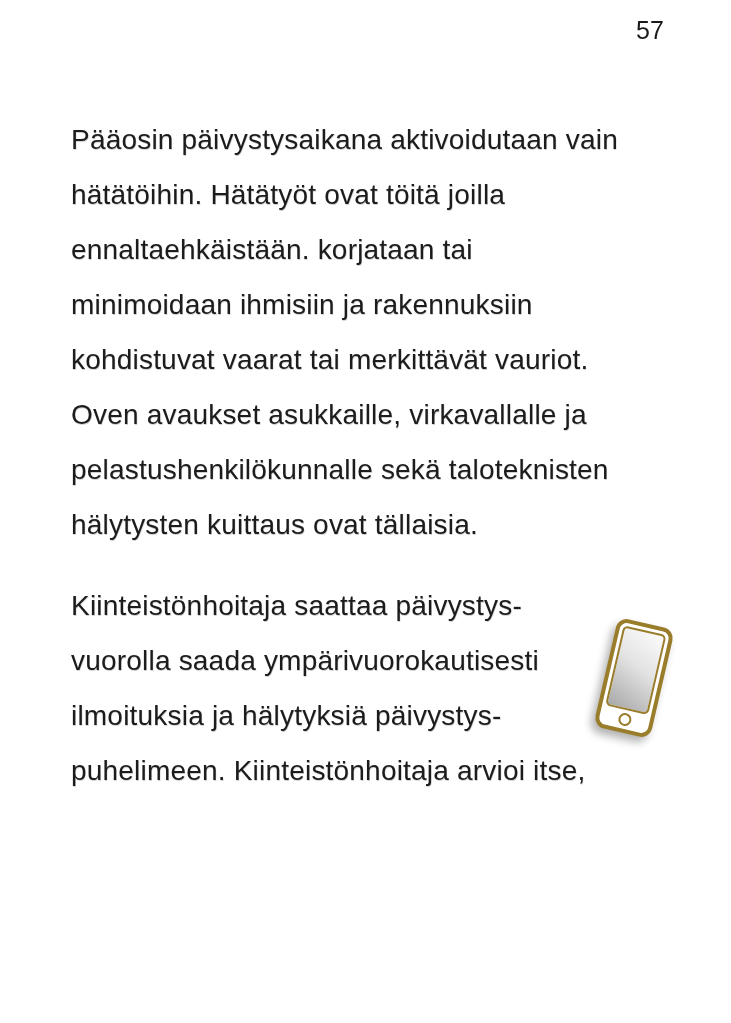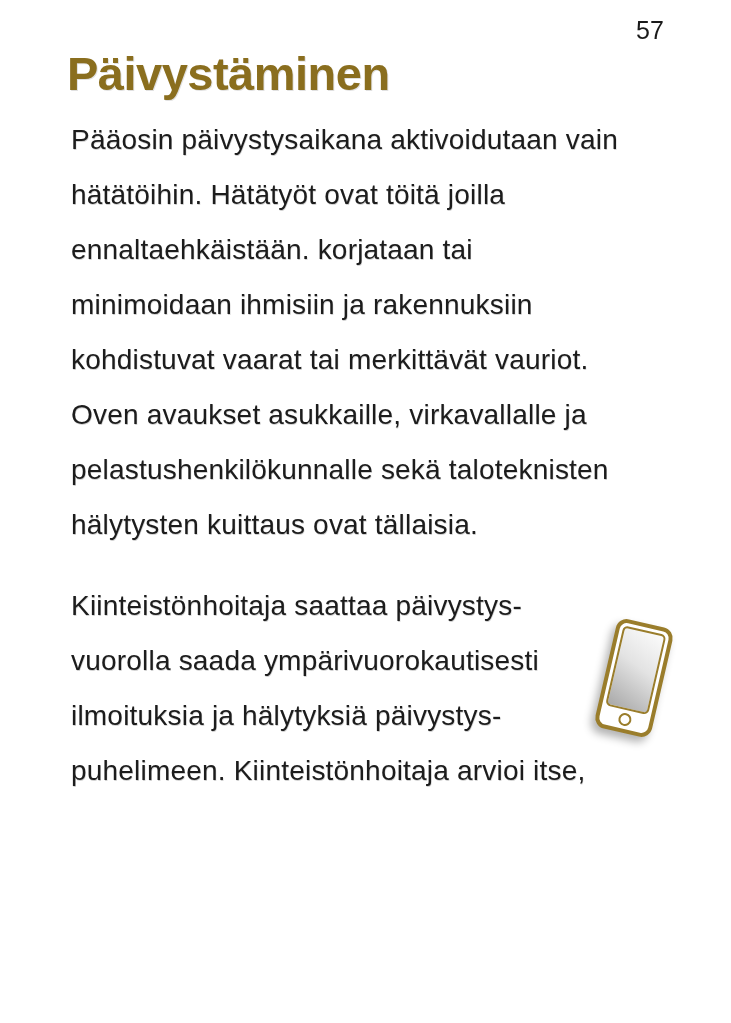--- a/index.html
+++ b/index.html
@@ -106,21 +106,20 @@
     background: #4d4d52;
   }
 </style>
 </head>
 <body>
 
 <div class="page">
 
   <div class="page-number">57</div>
 
-  <h1 class="title" style="margin:0;">Päivystäminen</h1>
 
   <div class="body-text">
     <div class="paragraph">Pääosin päivystysaikana aktivoidutaan vain
 hätätöihin. Hätätyöt ovat töitä joilla
 ennaltaehkäistään. korjataan tai
 minimoidaan ihmisiin ja rakennuksiin
 kohdistuvat vaarat tai merkittävät vauriot.
 Oven avaukset asukkaille, virkavallalle ja
 pelastushenkilökunnalle sekä taloteknisten
 hälytysten kuittaus ovat tällaisia.</div>

